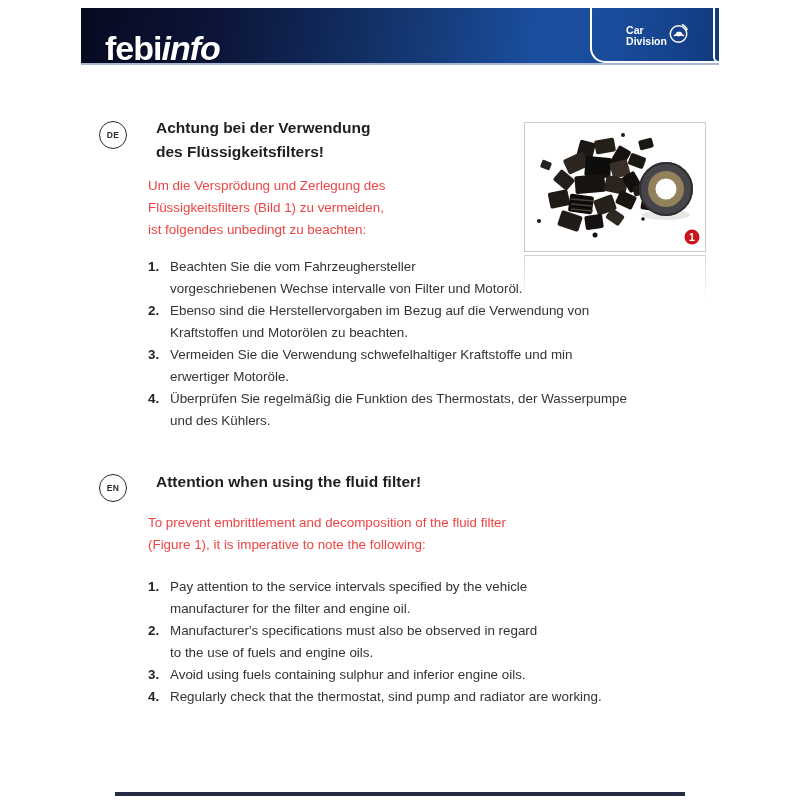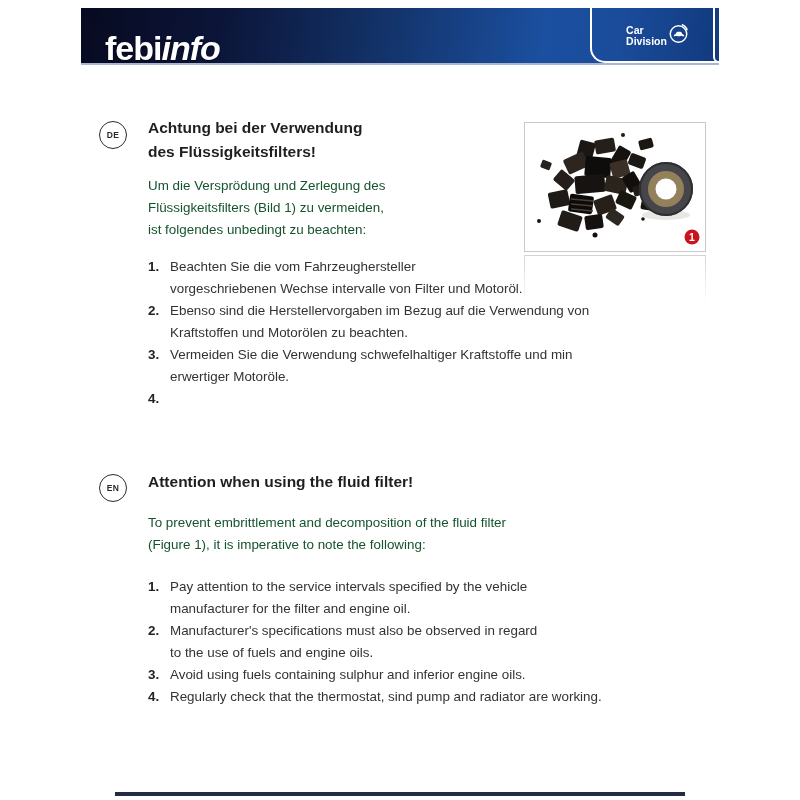--- a/index.html
+++ b/index.html
@@ -36,25 +36,25 @@
   }
   
   .lang-badge{
     position:absolute;width:28px;height:28px;border:1.6px solid #2a2a2a;
     border-radius:50%;display:flex;align-items:center;justify-content:center;
     font-size:8.5px;font-weight:bold;color:#2a2a2a;letter-spacing:.4px;
     box-sizing:border-box;background:#fff;
   }
   
   .heading{
-    position:absolute;left:148px;font-size:15.5px;font-weight:bold;color:#1f1f1f;
+    position:absolute;left:156px;font-size:15.5px;font-weight:bold;color:#1f1f1f;
     line-height:24px;white-space:pre;
   }
   .intro{
-    position:absolute;left:148px;font-size:13.4px;line-height:22px;white-space:pre;color:#14532d;
+    position:absolute;left:148px;font-size:13.4px;line-height:22px;white-space:pre;color:#ef4444;
   }
   .nlist{position:absolute;left:148px;width:600px;font-size:13.4px;line-height:22px;color:#333333;}
   .li{display:flex;}
   .num{width:22px;flex:none;font-weight:bold;color:#222222;}
   .txt{white-space:pre;}
   
   .figure-frame{
     position:absolute;left:524px;top:122px;width:182px;height:130px;
     background:#ffffff;border:1px solid #c9c9c9;box-sizing:border-box;
   }
@@ -166,20 +166,22 @@
       <span class="txt">Ebenso sind die Herstellervorgaben im Bezug auf die Verwendung von
 Kraftstoffen und Motorölen zu beachten.</span>
     </div>
     <div class="li">
       <span class="num">3.</span>
       <span class="txt">Vermeiden Sie die Verwendung schwefelhaltiger Kraftstoffe und min
 erwertiger Motoröle.</span>
     </div>
     <div class="li">
       <span class="num">4.</span>
+      <span class="txt">Überprüfen Sie regelmäßig die Funktion des Thermostats, der Wasserpumpe
+und des Kühlers.</span>
     </div>
   </div>
 
   <div class="lang-badge" style="left:99px;top:474px;">EN</div>
   <div class="heading" style="top:470px;">Attention when using the fluid filter!</div>
   <div class="intro" style="top:512px;">To prevent embrittlement and decomposition of the fluid filter
 (Figure 1), it is imperative to note the following:</div>
 
   <div class="nlist" style="top:576px;">
     <div class="li">

